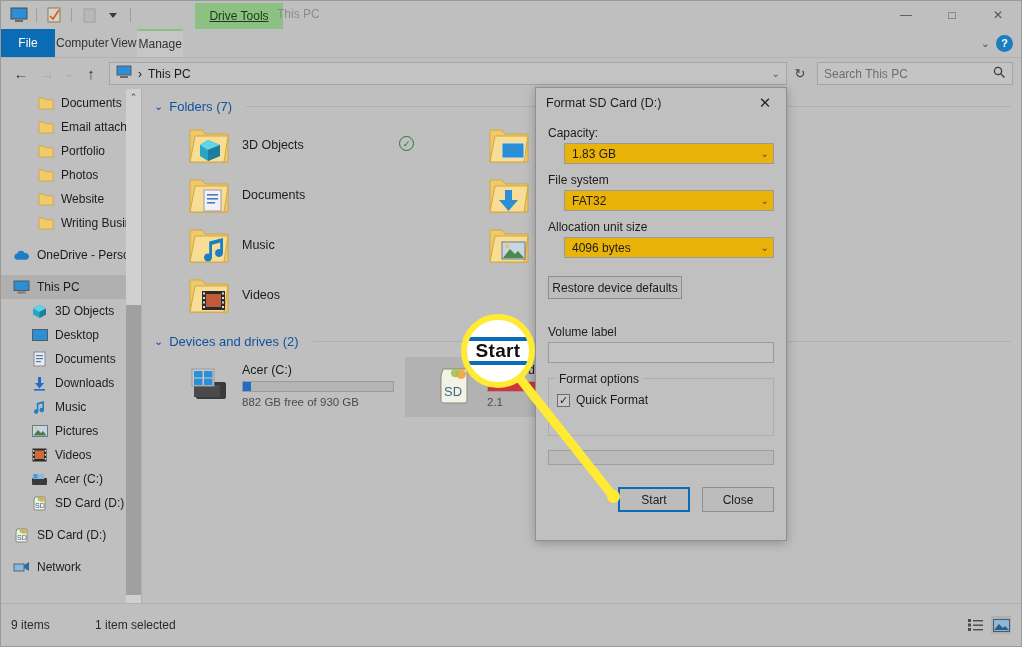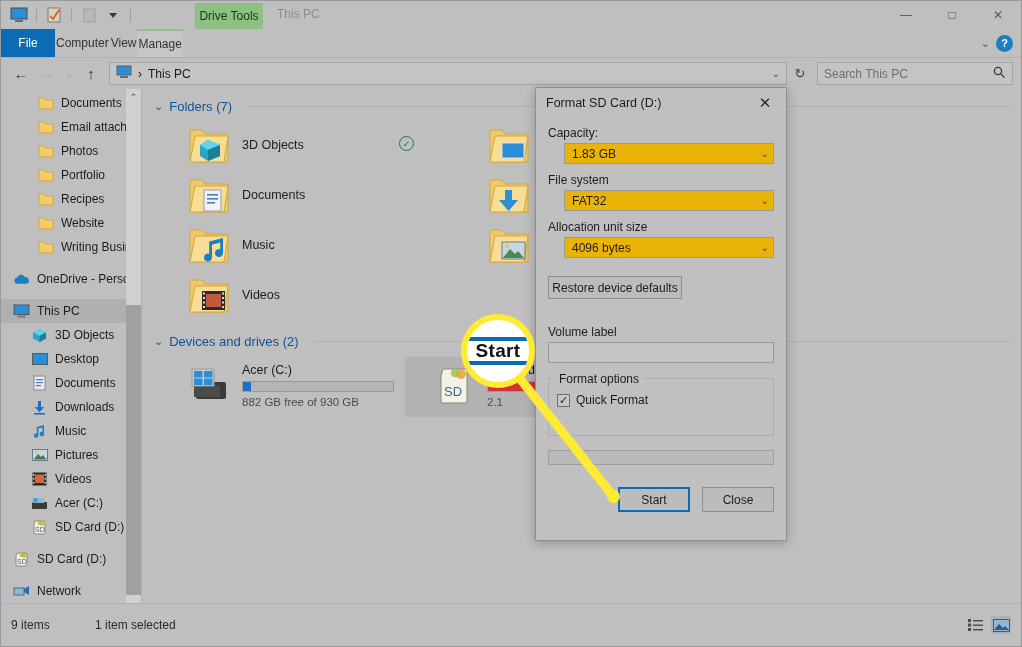--- a/index.html
+++ b/index.html
@@ -25,25 +25,25 @@
     background: #bfbfbf;
     display: flex; align-items: center;
   }
   .qat { display: flex; align-items: center; padding-left: 8px; gap: 4px; }
   .qat-ico {
     width: 20px; height: 20px; display: flex; align-items: center; justify-content: center;
   }
   .qat-sep { width: 1px; height: 14px; background: #a0a0a0; margin: 0 3px; }
   .ctx-tab {
     position: absolute; left: 194px; top: 2px;
-    width: 68px; height: 26px;
+    width: 88px; height: 26px;
     background: #8cc183;
     color: #1a3a14;
     font-size: 12px;
-    display: flex; align-items: center; justify-content: center;
+    display: flex; align-items: center; justify-content: center; text-decoration: underline;
   }
   .ctx-title {
     position: absolute; left: 276px; top: 6px;
     color: #8c8c8c; font-size: 12px;
   }
   .wincontrols {
     position: absolute; right: 0; top: 0; height: 28px;
     display: flex;
   }
   .wc {
@@ -385,37 +385,29 @@
               </svg>
             </span>
             <span>Email attachmer</span>
           </div>
           <div class="navitem lvl2">
             <span class="nico">
               <svg width="16" height="14" viewBox="0 0 16 14">
                 <path d="M1 2 h5 l1.5 1.8 H15 V13 H1 Z" fill="#f2cc6b" stroke="#cba84a"></path>
               </svg>
             </span>
-            <span>Photos</span>
+            <span>Portfolio</span>
           </div>
           <div class="navitem lvl2">
             <span class="nico">
               <svg width="16" height="14" viewBox="0 0 16 14">
                 <path d="M1 2 h5 l1.5 1.8 H15 V13 H1 Z" fill="#f2cc6b" stroke="#cba84a"></path>
               </svg>
             </span>
-            <span>Portfolio</span>
-          </div>
-          <div class="navitem lvl2">
-            <span class="nico">
-              <svg width="16" height="14" viewBox="0 0 16 14">
-                <path d="M1 2 h5 l1.5 1.8 H15 V13 H1 Z" fill="#f2cc6b" stroke="#cba84a"></path>
-              </svg>
-            </span>
-            <span>Recipes</span>
+            <span>Photos</span>
           </div>
           <div class="navitem lvl2">
             <span class="nico">
               <svg width="16" height="14" viewBox="0 0 16 14">
                 <path d="M1 2 h5 l1.5 1.8 H15 V13 H1 Z" fill="#f2cc6b" stroke="#cba84a"></path>
               </svg>
             </span>
             <span>Website</span>
           </div>
           <div class="navitem lvl2">

